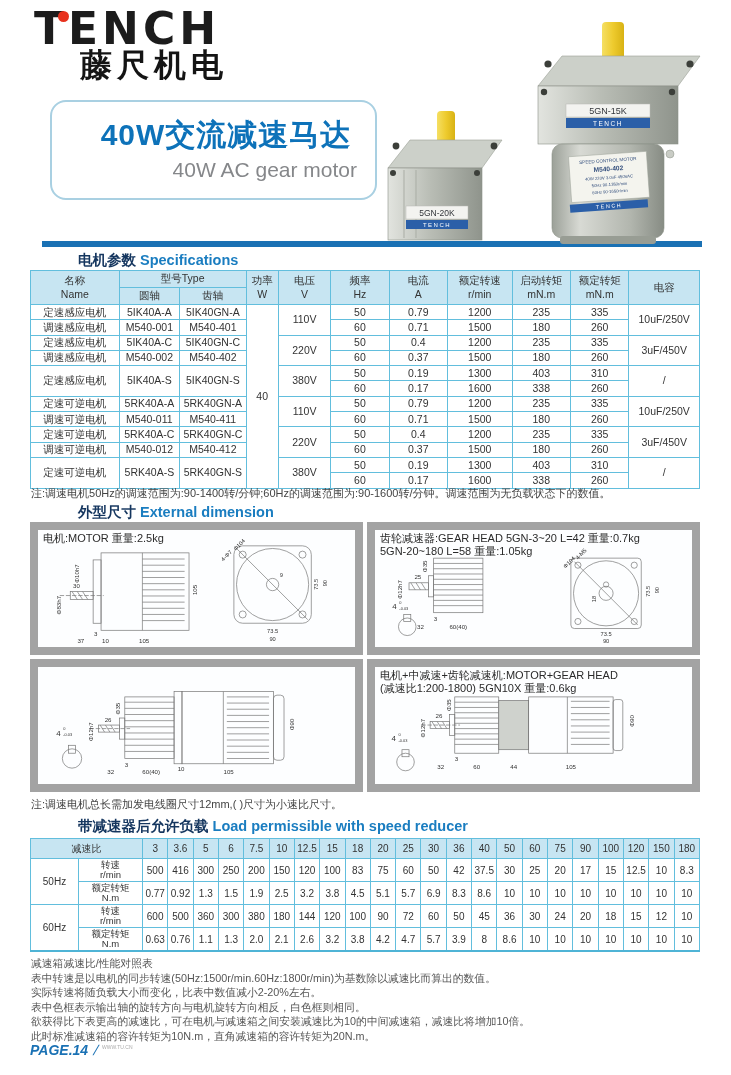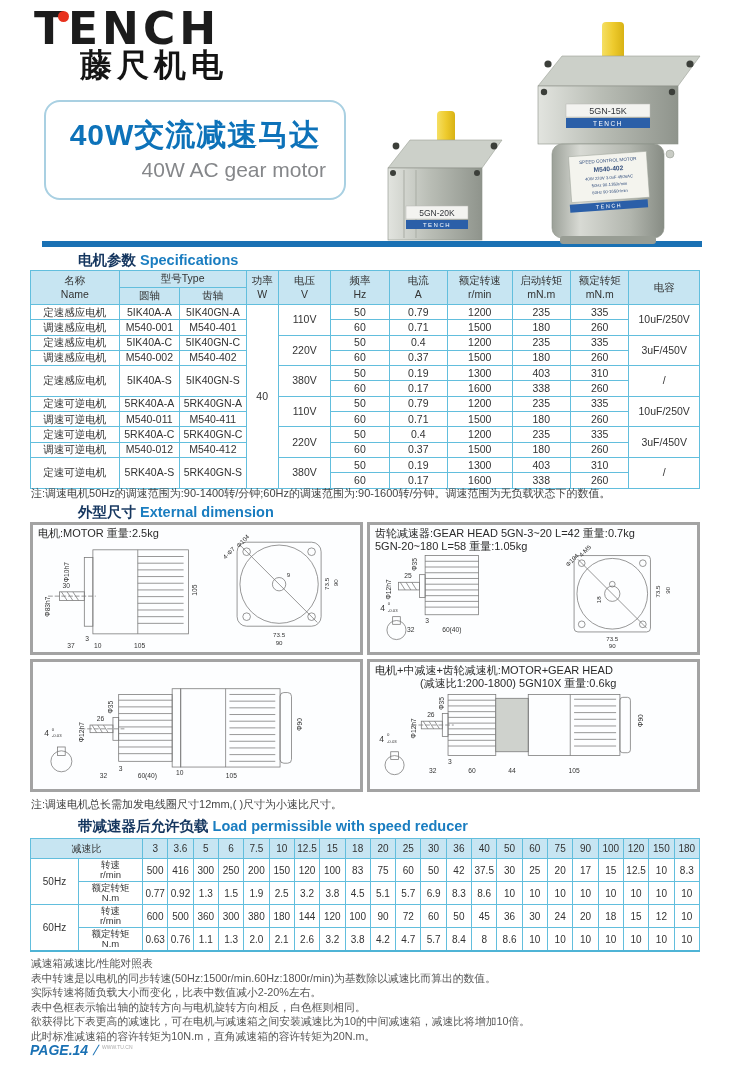--- a/index.html
+++ b/index.html
@@ -5,42 +5,42 @@
   html,body{margin:0;padding:0;background:#fff;}
   .page{position:relative;width:731px;height:1075px;background:#fff;overflow:hidden;
         font-family:"Liberation Sans",sans-serif;color:#333;}
   
   .logo{position:absolute;left:34px;top:6px;}
   .logo-brand{font-family:"DejaVu Sans",sans-serif;font-weight:bold;font-size:44px;line-height:46px;
               letter-spacing:4px;color:#1c1c1c;position:relative;}
   .red-dot{position:absolute;left:24px;top:5px;width:11px;height:11px;border-radius:50%;background:#e8321e;}
   .logo-company{font-size:32px;font-weight:bold;color:#141414;letter-spacing:5px;margin-left:46px;line-height:26px;}
   
-  .title-card{position:absolute;left:44px;top:100px;width:298px;height:96px;
-              border:2px solid #a9d0e2;border-radius:16px;background:#fff;}
+  .title-card{position:absolute;left:50px;top:100px;width:298px;height:96px;
+              border:2px solid #a9d0e2;border-radius:16px;background:#fff;padding-left:25px;}
   .title-zh{color:#0d72b9;font-size:30px;font-weight:bold;text-align:center;margin-top:13px;letter-spacing:1px;}
   .title-en{color:#85878a;font-size:21px;text-align:right;margin:2px 18px 0 0;}
   
   .photos{position:absolute;left:370px;top:8px;width:361px;height:240px;z-index:3;}
   
   .blue-bar{position:absolute;left:42px;top:241px;width:660px;height:6px;background:#1a71b4;z-index:1;}
   
   .sec-head{position:absolute;left:31px;font-size:14.5px;font-weight:bold;white-space:nowrap;}
   .hz{color:#15365f;padding-left:47px;} .he{color:#1a7dc0;font-weight:bold;}
   
   table{border-collapse:collapse;table-layout:fixed;}
   .spec-table{position:absolute;left:30px;top:270px;width:670px;font-size:10.5px;text-align:center;}
   .spec-table th,.spec-table td{border:1px solid #62bedd;padding:0;line-height:1.25;}
   .spec-table th{background:#c7e5f2;font-weight:normal;height:16px;color:#333;}
   .spec-table td{height:14.3px;color:#333;background:#fff;}
   .spec-note{position:absolute;left:31px;top:486px;width:670px;font-size:11px;color:#444;}
   
   .panels{position:absolute;left:30px;top:522px;width:670px;display:grid;
           grid-template-columns:1fr 1fr;grid-auto-rows:133px;gap:4px;}
-  .panel{border:3px solid #a3a3a3;position:relative;background:#fdfeff;overflow:hidden;}
+  .panel{border:8px solid #a3a3a3;position:relative;background:#fdfeff;overflow:hidden;}
   .panel-title{font-size:11px;color:#2a2a2a;padding:2px 5px 0 5px;line-height:13px;position:relative;z-index:2;}
   .panel-svg{position:absolute;left:0;top:0;width:100%;height:100%;}
   .dim-note{position:absolute;left:31px;top:797px;width:670px;font-size:11px;color:#444;}
   
   .load-table{position:absolute;left:30px;top:838px;width:670px;font-size:10px;text-align:center;}
   .load-table th,.load-table td{border:1px solid #62bedd;padding:0;}
   .load-table th{background:#c7e5f2;font-weight:normal;height:19px;color:#333;}
   .load-table td{height:22px;background:#fff;color:#333;}
   .load-table .rlab{font-size:9.5px;line-height:10.5px;}
   .load-table{border-bottom:2px solid #4fb4d6;}
@@ -465,21 +465,21 @@
           <text x="68" y="122" text-anchor="middle">32</text>
           <text x="114" y="122" text-anchor="middle">60(40)</text>
           <text x="148" y="118" text-anchor="middle">10</text>
           <text x="202" y="122" text-anchor="middle">105</text>
         </g>
       </svg>
     </div>
 
     <div class="panel">
       <div class="panel-title">电机+中减速+齿轮减速机:MOTOR+GEAR HEAD</div>
-      <div class="panel-title" style="padding-top:0;margin-left:45px;">(减速比1:200-1800)  5GN10X  重量:0.6kg</div>
+      <div class="panel-title" style="padding-top:0;">(减速比1:200-1800)  5GN10X  重量:0.6kg</div>
       <svg class="panel-svg" viewBox="0 0 331 133">
         <g class="dline">
           <circle cx="20" cy="108" r="10"></circle>
           <rect x="16" y="94" width="8" height="8"></rect>
           <rect x="48" y="62" width="22" height="8"></rect>
           <path d="M50 62 l5 8 M56 62 l5 8 M62 62 l5 8"></path>
           <rect x="70" y="54" width="6" height="24"></rect>
           <rect x="76" y="34" width="50" height="64"></rect>
           <path d="M76 40h50M76 46h50M76 52h50M76 58h50M76 64h50M76 70h50M76 76h50M76 82h50M76 88h50"></path>
           <rect x="126" y="38" width="34" height="56" fill="#cfd2cd"></rect>
@@ -643,21 +643,21 @@
           <td>1.1</td>
           <td>1.3</td>
           <td>2.0</td>
           <td>2.1</td>
           <td>2.6</td>
           <td>3.2</td>
           <td>3.8</td>
           <td>4.2</td>
           <td>4.7</td>
           <td>5.7</td>
-          <td>8.4</td>
+          <td>3.9</td>
           <td>8</td>
           <td>8.6</td>
           <td>10</td>
           <td>10</td>
           <td>10</td>
           <td>10</td>
           <td>10</td>
           <td>10</td>
           <td>10</td>
         </tr>

